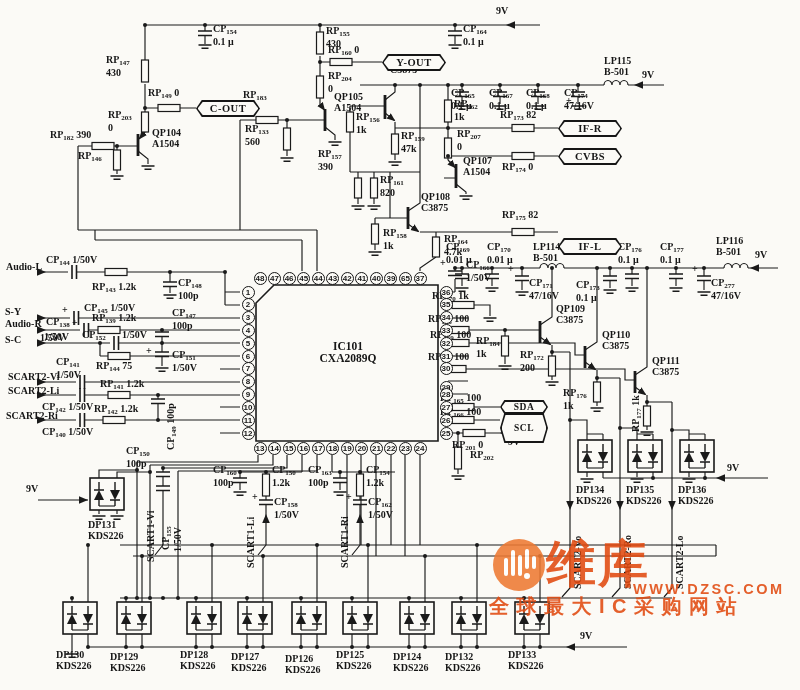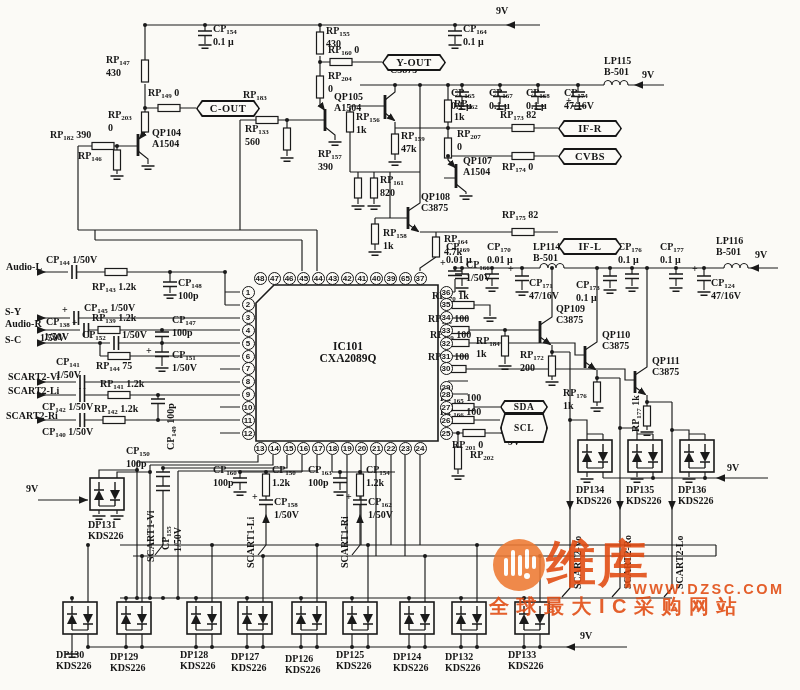--- a/index.html
+++ b/index.html
@@ -580,21 +580,21 @@
       </div>
       <div class="lbl" style="left: 618px; top: 242px;">
         <div>CP<sub>176</sub></div>
         <div>0.1 μ</div>
       </div>
       <div class="lbl" style="left: 660px; top: 242px;">
         <div>CP<sub>177</sub></div>
         <div>0.1 μ</div>
       </div>
       <div class="lbl" style="left: 711px; top: 278px;">
-        <div>CP<sub>124</sub></div>
+        <div>CP<sub>277</sub></div>
         <div>47/16V</div>
       </div>
       <div class="lbl" style="left: 692px; top: 264px;">
         <div>+</div>
       </div>
       <div class="lbl" style="left: 716px; top: 236px;">
         <div>LP116</div>
         <div>B-501</div>
       </div>
       <div class="lbl" style="left: 755px; top: 250px;">
@@ -698,21 +698,21 @@
       </div>
       <div class="lbl" style="left: 44px; top: 332px;">
         <div>1/50V</div>
       </div>
       <div class="lbl" style="left: 72px; top: 318px;">
         <div>+</div>
       </div>
       <div class="lbl" style="left: 92px; top: 313px;">
         <div>RP<sub>139</sub> 1.2k</div>
       </div>
-      <div class="lbl" style="left: 172px; top: 315px;">
+      <div class="lbl" style="left: 172px; top: 308px;">
         <div>CP<sub>147</sub></div>
         <div>100p</div>
       </div>
       <div class="lbl" style="left: 5px; top: 335px;">
         <div>S-C</div>
       </div>
       <div class="lbl" style="left: 40px; top: 333px;">
         <div>1/50V</div>
       </div>
       <div class="lbl" style="left: 82px; top: 330px;">

